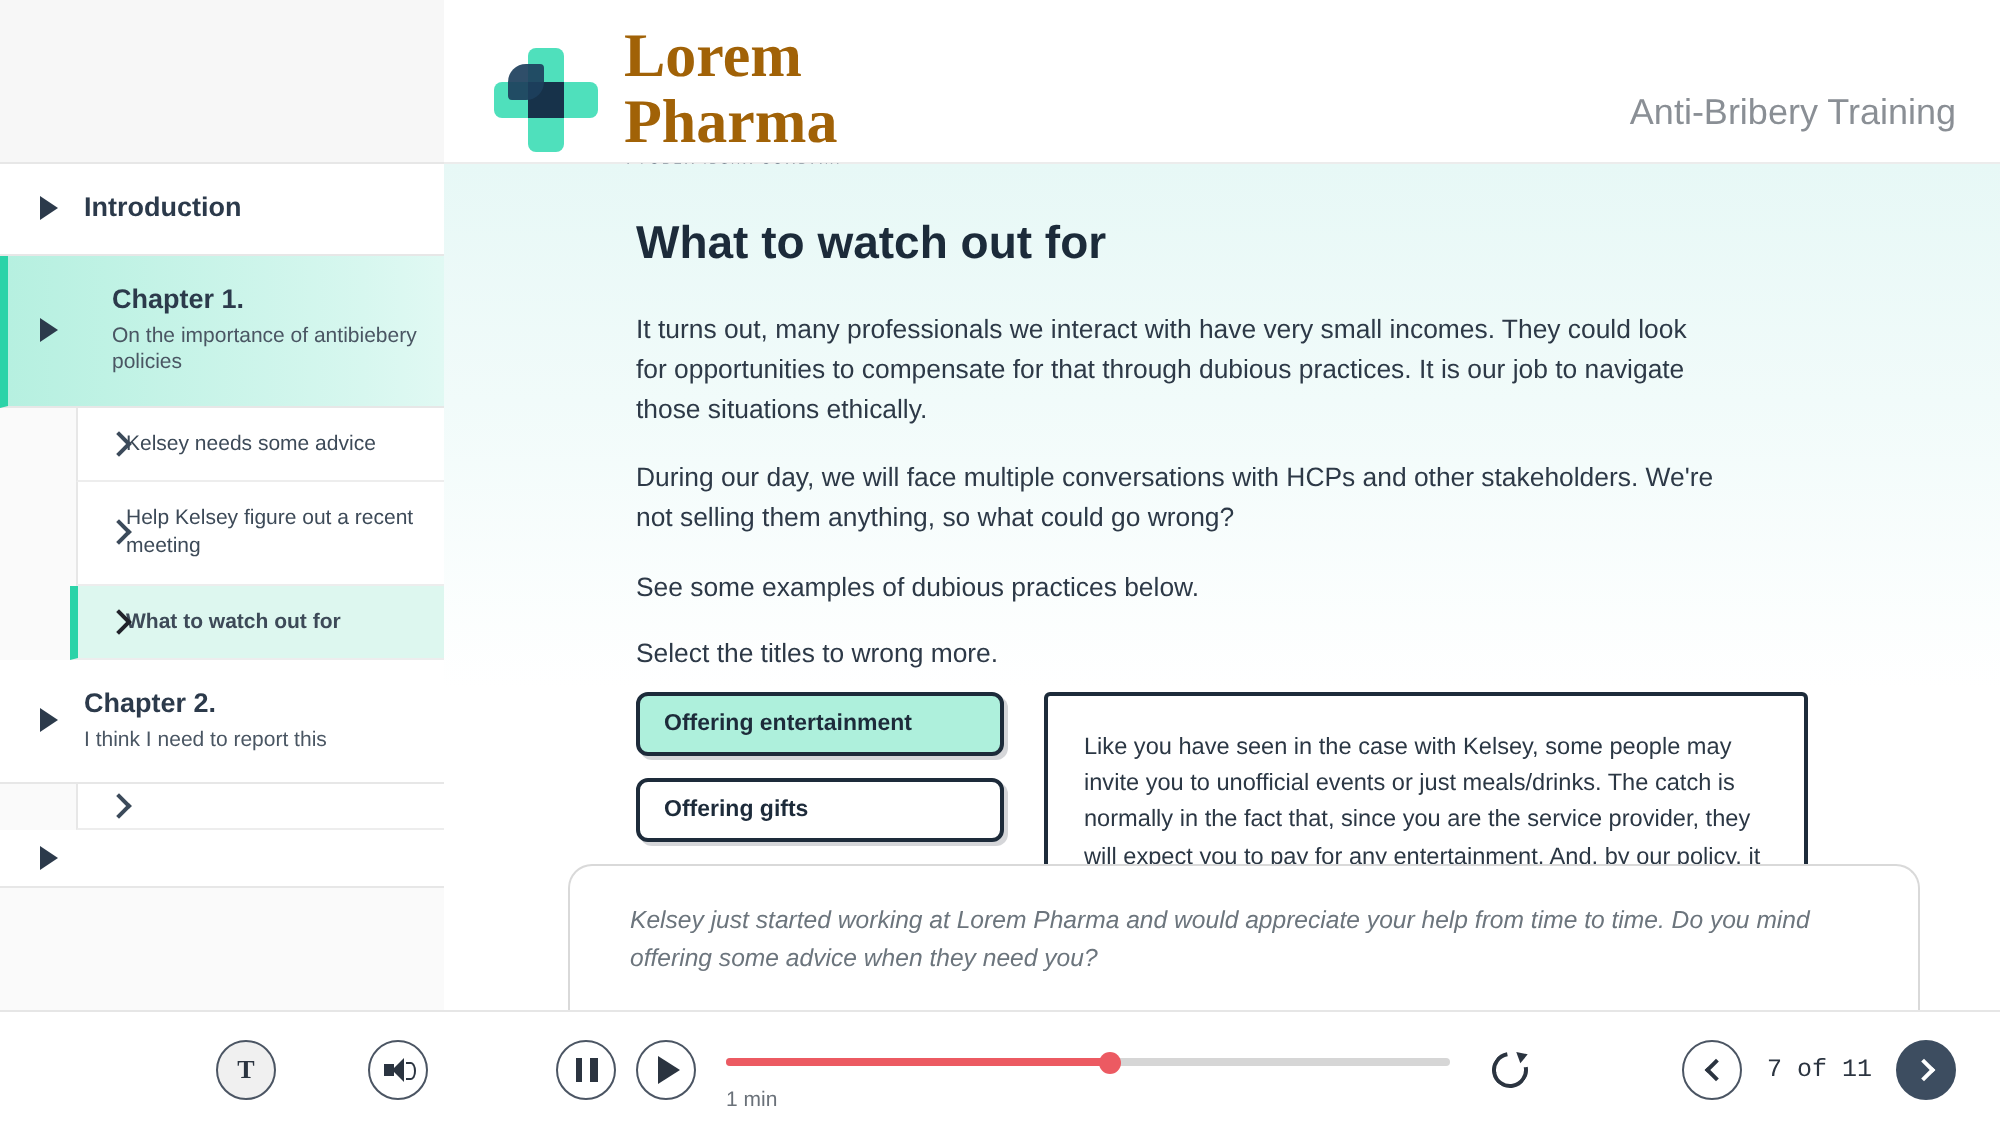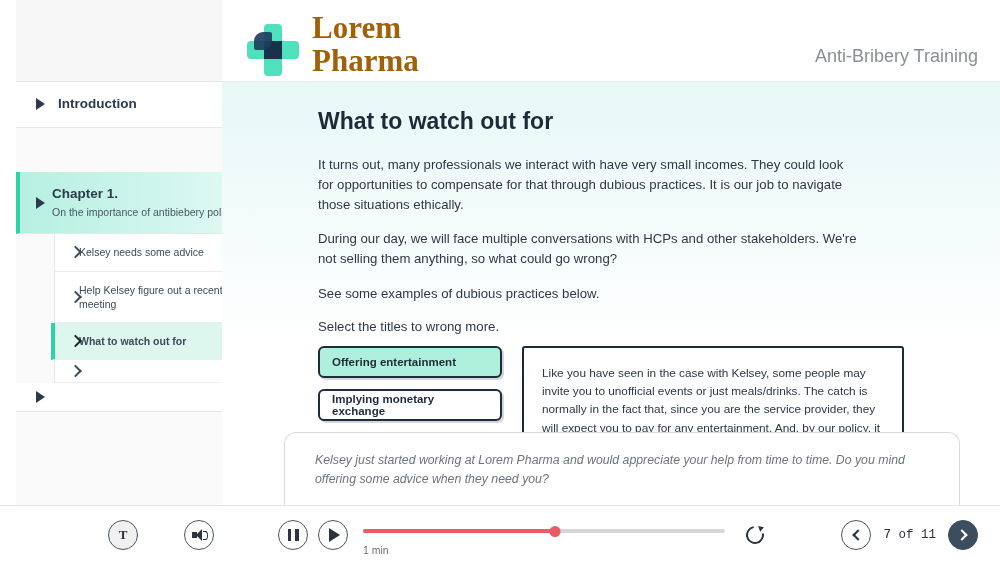--- a/index.html
+++ b/index.html
@@ -12,21 +12,21 @@
   }
   #app {
     position: relative;
     width: 1000px; height: 563px;
     background: #ffffff;
   }
 
   
   .sidebar {
     position: absolute;
-    left: 16px; top: 0;
+    left: 0; top: 0;
     width: 259px; height: 505px;
     background: #fafafa;
     border-right: 1px solid #701a75;
     overflow: hidden;
   }
   .side-top-fill {
     height: 82px;
     background: #f7f7f7;
     border-bottom: 1px solid #e7e7e7;
   }
@@ -54,22 +54,21 @@
   }
   .nav-sub {
     font-size: 10.5px;
     color: #4a5663;
     line-height: 1.3;
     margin-top: 3px;
   }
   .nav-item.active {
     background: linear-gradient(90deg, #b6f0e0 0%, #d7f7ef 70%, #e9fbf7 100%);
     border-left: 4px solid #2bd3a8;
-    padding-left: 32px;
-    margin-top: 44px;
+    padding-left: 52px;
   }
   .nav-item.active .caret { left: 16px; }
 
   .sub-item {
     position: relative;
     background: #ffffff;
     border-bottom: 1px solid #ededed;
     padding: 11px 14px 11px 24px;
     margin-left: 38px;
     border-left: 1px solid #e7e7e7;
@@ -383,20 +382,25 @@
     </div>
     <div class="sub-item">
       <span class="chev"></span>
       <div class="sub-label">Help Kelsey figure out a recent meeting</div>
     </div>
     <div class="sub-item active">
       <span class="chev"></span>
       <div class="sub-label">What to watch out for</div>
     </div>
 
+    <div class="nav-item">
+      <span class="caret"></span>
+      <div class="nav-title">Chapter 2.</div>
+      <div class="nav-sub">I think I need to report this</div>
+    </div>
 
     <div class="sub-item">
       <span class="chev"></span>
     </div>
 
     <div class="nav-item">
       <span class="caret"></span>
     </div>
   </div>
 
@@ -422,20 +426,21 @@
     <div class="slide">
       <h1 class="slide-title">What to watch out for</h1>
       <p class="para">It turns out, many professionals we interact with have very small incomes. They could look for opportunities to compensate for that through dubious practices. It is our job to navigate those situations ethically.</p>
       <p class="para">During our day, we will face multiple conversations with HCPs and other stakeholders. We're not selling them anything, so what could go wrong?</p>
       <p class="para">See some examples of dubious practices below.</p>
       <p class="prompt">Select the titles to wrong more.</p>
 
       <div class="cols">
         <div class="choices">
           <div class="choice selected">Offering entertainment</div>
+          <div class="choice">Offering gifts</div>
           <div class="choice">Implying monetary exchange</div>
         </div>
         <div class="answer">Like you have seen in the case with Kelsey, some people may invite you to unofficial events or just meals/drinks. The catch is normally in the fact that, since you are the service provider, they will expect you to pay for any entertainment. And, by our policy, it is forbidden to entertain our customers.</div>
       </div>
 
       <div class="note-box">
         <div class="note-text">Kelsey just started working at Lorem Pharma and would appreciate your help from time to time. Do you mind offering some advice when they need you?</div>
       </div>
     </div>
   </div>

